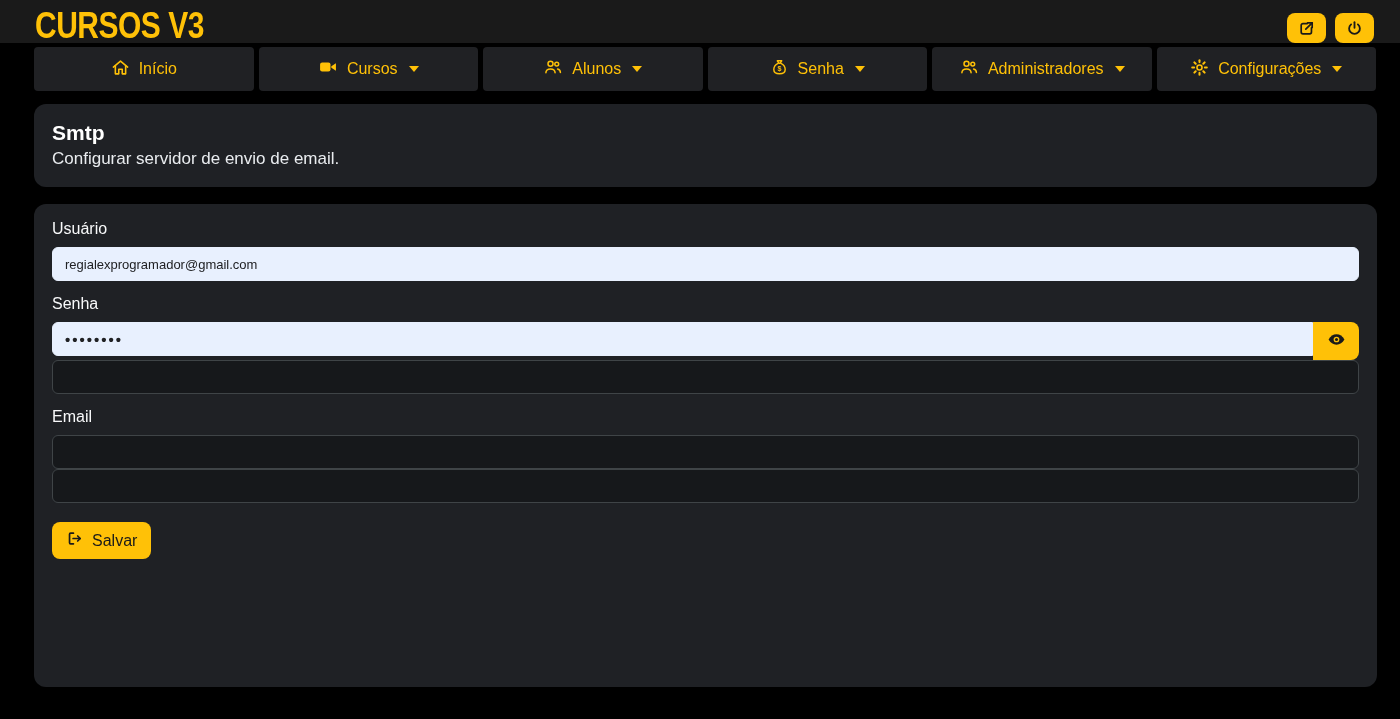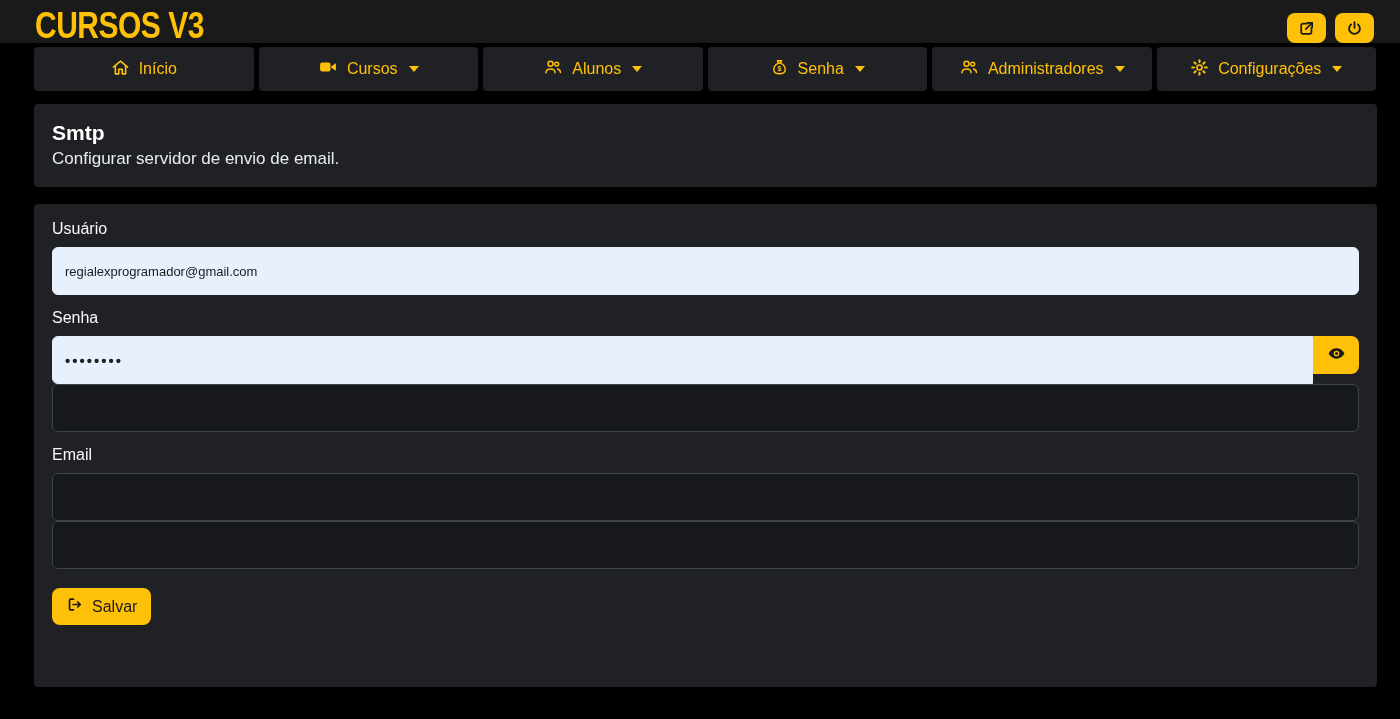--- a/index.html
+++ b/index.html
@@ -65,40 +65,40 @@
     width: 0; height: 0;
     border-left: 5px solid transparent;
     border-right: 5px solid transparent;
     border-top: 6px solid #ffc107;
     margin-left: 2px;
   }
 
   
   .card {
     background: #1f2125;
-    border-radius: 4px;
+    border-radius: 12px;
     margin: 13px 23px 0 34px;
     width: 1343px;
   }
   .card.header-card { padding: 17px 18px 18px 18px; }
   .page-title { color: #ffffff; font-size: 21px; font-weight: 600; margin-bottom: 4px; }
   .page-subtitle { color: #e9ecef; font-size: 17px; }
 
   .card.form-card { margin-top: 17px; padding: 16px 18px 12px 18px; height: 483px; }
 
   .field-label {
     display: block;
     color: #f8f9fa;
     font-size: 16px;
     margin: 14px 0 9px 0;
   }
   .field-label.first { margin-top: 0; }
   .text-input {
     width: 100%;
-    height: 48px;
+    height: 34px;
     border-radius: 6px;
     border: 1px solid #3f4447;
     background: #16181b;
     color: #e9ecef;
     font-size: 13px;
     padding: 0 12px;
     font-family: "Liberation Sans", sans-serif;
     outline: none;
   }
   .text-input.filled {

